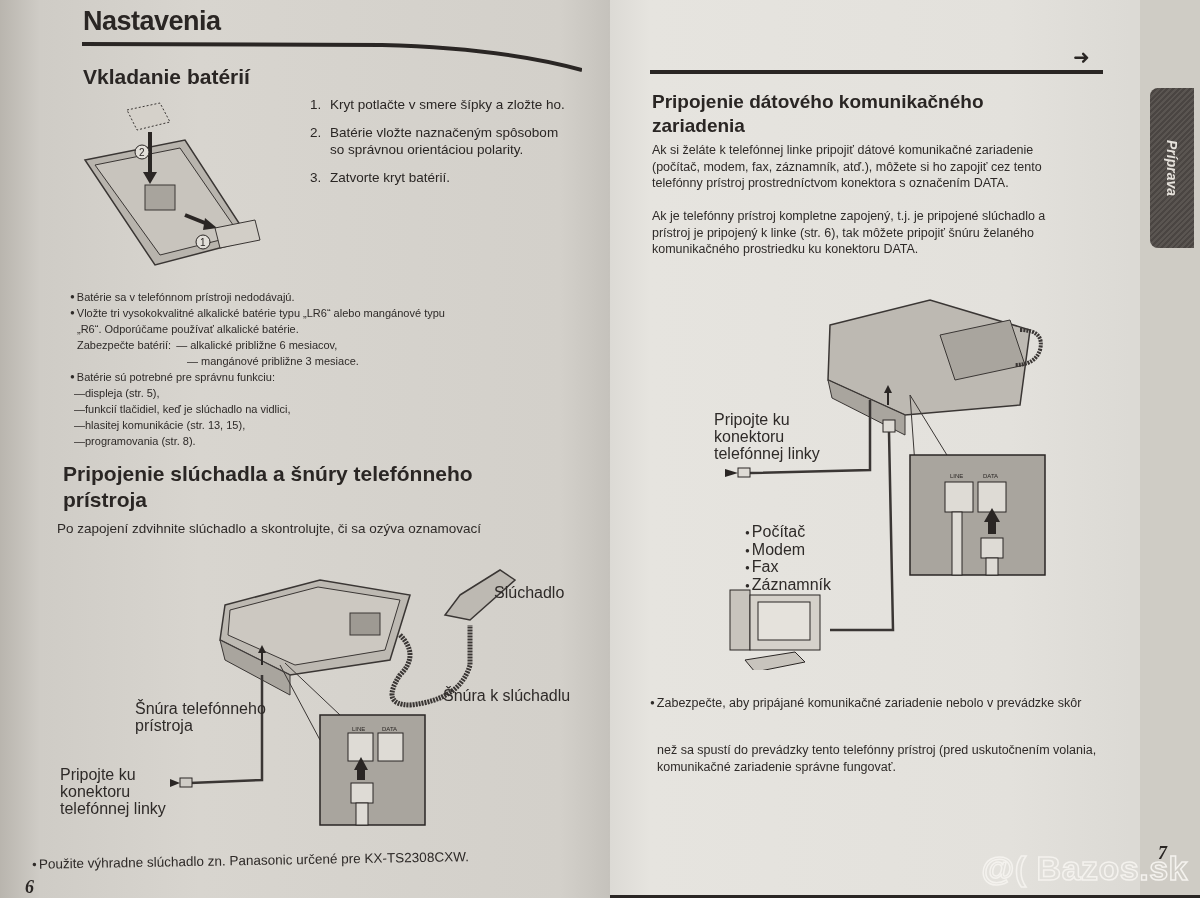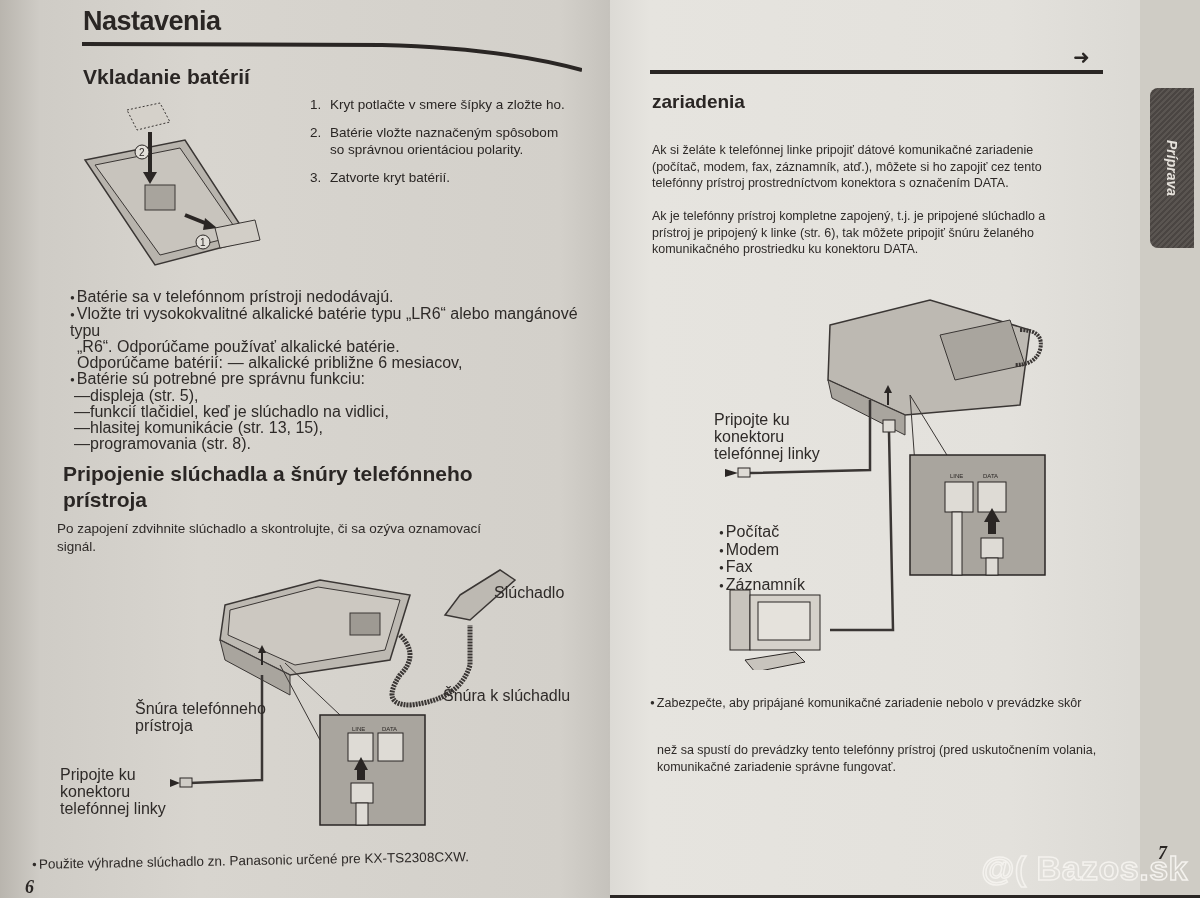--- a/index.html
+++ b/index.html
@@ -23,21 +23,21 @@
   }
   .page-right .edge {
     position: absolute; right: 0; top: 0; width: 60px; height: 898px;
     background: #cfccc5;
   }
   .abs { position: absolute; }
   .h1 { font-size: 27px; font-weight: bold; letter-spacing: -0.5px; color: #2a2624; }
   .h2 { font-size: 21px; font-weight: bold; color: #2a2624; line-height: 26px; }
   .rule { background: #2a2624; height: 4px; }
   .txt { font-size: 13px; line-height: 17px; color: #2e2a28; }
-  .txt-sm { font-size: 16px; line-height: 16px; color: #2e2a28; }
+  .txt-sm { font-size: 11px; line-height: 16px; color: #2e2a28; }
   ol.steps { list-style: none; }
   ol.steps li { display: flex; margin-bottom: 11px; font-size: 13.5px; line-height: 17px; }
   ol.steps li .num { width: 20px; flex: none; }
   .bullet::before { content: "\25CF"; font-size: 8px; vertical-align: 2px; margin-right: 2px; }
   .label { font-size: 16px; line-height: 17px; color: #2e2a28; }
   .page-num { font-family: "Liberation Serif", serif; font-weight: bold; font-style: italic; font-size: 18px; color: #2a2624; }
   .tab {
     position: absolute; right: 6px; top: 88px; width: 44px; height: 160px;
     background: repeating-linear-gradient(135deg, #4a4542 0px, #4a4542 2px, #5a5551 2px, #5a5551 4px);
     border-radius: 8px 0 0 8px;
@@ -100,39 +100,39 @@
         <span class="num">3.</span>
         <span>Zatvorte kryt batérií.</span>
       </li>
   </ol>
 
   <div class="abs txt-sm" style="left:70px; top:289px; width:520px;">
     <div class="bullet">Batérie sa v telefónnom prístroji nedodávajú.</div>
     <div class="bullet">Vložte tri vysokokvalitné alkalické batérie typu „LR6“ alebo mangánové typu</div>
     <div style="padding-left:7px;">„R6“. Odporúčame používať alkalické batérie.</div>
     <div style="padding-left:7px; display:flex;">
-      <span>Odporúčame batérií:</span>
+      <span>Zabezpečte batérií:</span>
       <span style="margin-left:5px;">— alkalické približne 6 mesiacov,</span>
     </div>
+    <div style="padding-left:117px;">— mangánové približne 3 mesiace.</div>
     <div class="bullet">Batérie sú potrebné pre správnu funkciu:</div>
     <div style="padding-left:4px;">
       <div>—displeja (str. 5),</div>
       <div>—funkcií tlačidiel, keď je slúchadlo na vidlici,</div>
       <div>—hlasitej komunikácie (str. 13, 15),</div>
       <div>—programovania (str. 8).</div>
     </div>
   </div>
 
   <div class="abs h2" style="left:63px; top:461px; font-size:21px;">
     <div>Pripojenie slúchadla a šnúry telefónneho</div>
     <div>prístroja</div>
   </div>
   <div class="abs txt" style="left:57px; top:520px; width:520px; font-size:13.5px; line-height:18px;">
     <div>Po zapojení zdvihnite slúchadlo a skontrolujte, či sa ozýva oznamovací</div>
-    <div>signál.</div>
   </div>
 
   <div class="abs" style="left:170px; top:565px; width:400px; height:270px;">
     <svg width="400" height="270" viewBox="0 0 400 270">
 
       <path d="M55 40 L150 15 L240 30 L220 95 L120 110 L50 75 Z" fill="#bdb9b2" stroke="#3a3634" stroke-width="1.5"></path>
       <path d="M60 45 L148 22 L230 35 L215 85 L125 100 L58 70 Z" fill="#ccc8c1" stroke="#3a3634"></path>
       <rect x="180" y="48" width="30" height="22" fill="#9e9a93" stroke="#3a3634"></rect>
       <path d="M50 75 L120 110 L120 130 L55 95 Z" fill="#a9a59e" stroke="#3a3634"></path>
 
@@ -181,20 +181,21 @@
   <div class="edge"></div>
 
   <div class="abs" style="left:463px; top:45px; font-size:20px; color:#2a2624;">➜</div>
   <div class="abs rule" style="left:40px; top:70px; width:453px;"></div>
 
   <div class="tab">
     <span>Príprava</span>
   </div>
 
   <div class="abs h2" style="left:42px; top:90px; font-size:19px; line-height:24px;">
+    <div>Pripojenie dátového komunikačného</div>
     <div>zariadenia</div>
   </div>
 
   <div class="abs txt" style="left:42px; top:142px; width:450px; font-size:12.5px; line-height:16.5px;">
     <div>Ak si želáte k telefónnej linke pripojiť dátové komunikačné zariadenie</div>
     <div>(počítač, modem, fax, záznamník, atď.), môžete si ho zapojiť cez tento</div>
     <div>telefónny prístroj prostredníctvom konektora s označením DATA.</div>
   </div>
   <div class="abs txt" style="left:42px; top:208px; width:450px; font-size:12.5px; line-height:16.5px;">
     <div>Ak je telefónny prístroj kompletne zapojený, t.j. je pripojené slúchadlo a</div>
@@ -236,21 +237,21 @@
       <rect x="288" y="232" width="8" height="12" fill="#2a2624"></rect>
       <rect x="281" y="248" width="22" height="20" fill="#dedbd5" stroke="#2a2624"></rect>
       <rect x="286" y="268" width="12" height="17" fill="#dedbd5" stroke="#2a2624"></rect>
     </svg>
   </div>
   <div class="abs label" style="left:104px; top:411px;">
     <div>Pripojte ku</div>
     <div>konektoru</div>
     <div>telefónnej linky</div>
   </div>
-  <div class="abs label" style="left:109px; top:524px; line-height:16.5px;">
+  <div class="abs label" style="left:135px; top:524px; line-height:16.5px;">
     <div class="bullet">Počítač</div>
     <div class="bullet">Modem</div>
     <div class="bullet">Fax</div>
     <div class="bullet">Záznamník</div>
   </div>
 
   <div class="abs txt" style="left:40px; top:694px; width:500px; font-size:12.5px; line-height:17px;">
     <div class="bullet">Zabezpečte, aby pripájané komunikačné zariadenie nebolo v prevádzke skôr</div>
     <div style="padding-left:7px;margin-top:30px;">než sa spustí do prevádzky tento telefónny prístroj (pred uskutočnením volania,</div>
     <div style="padding-left:7px;">komunikačné zariadenie správne fungovať.</div>

